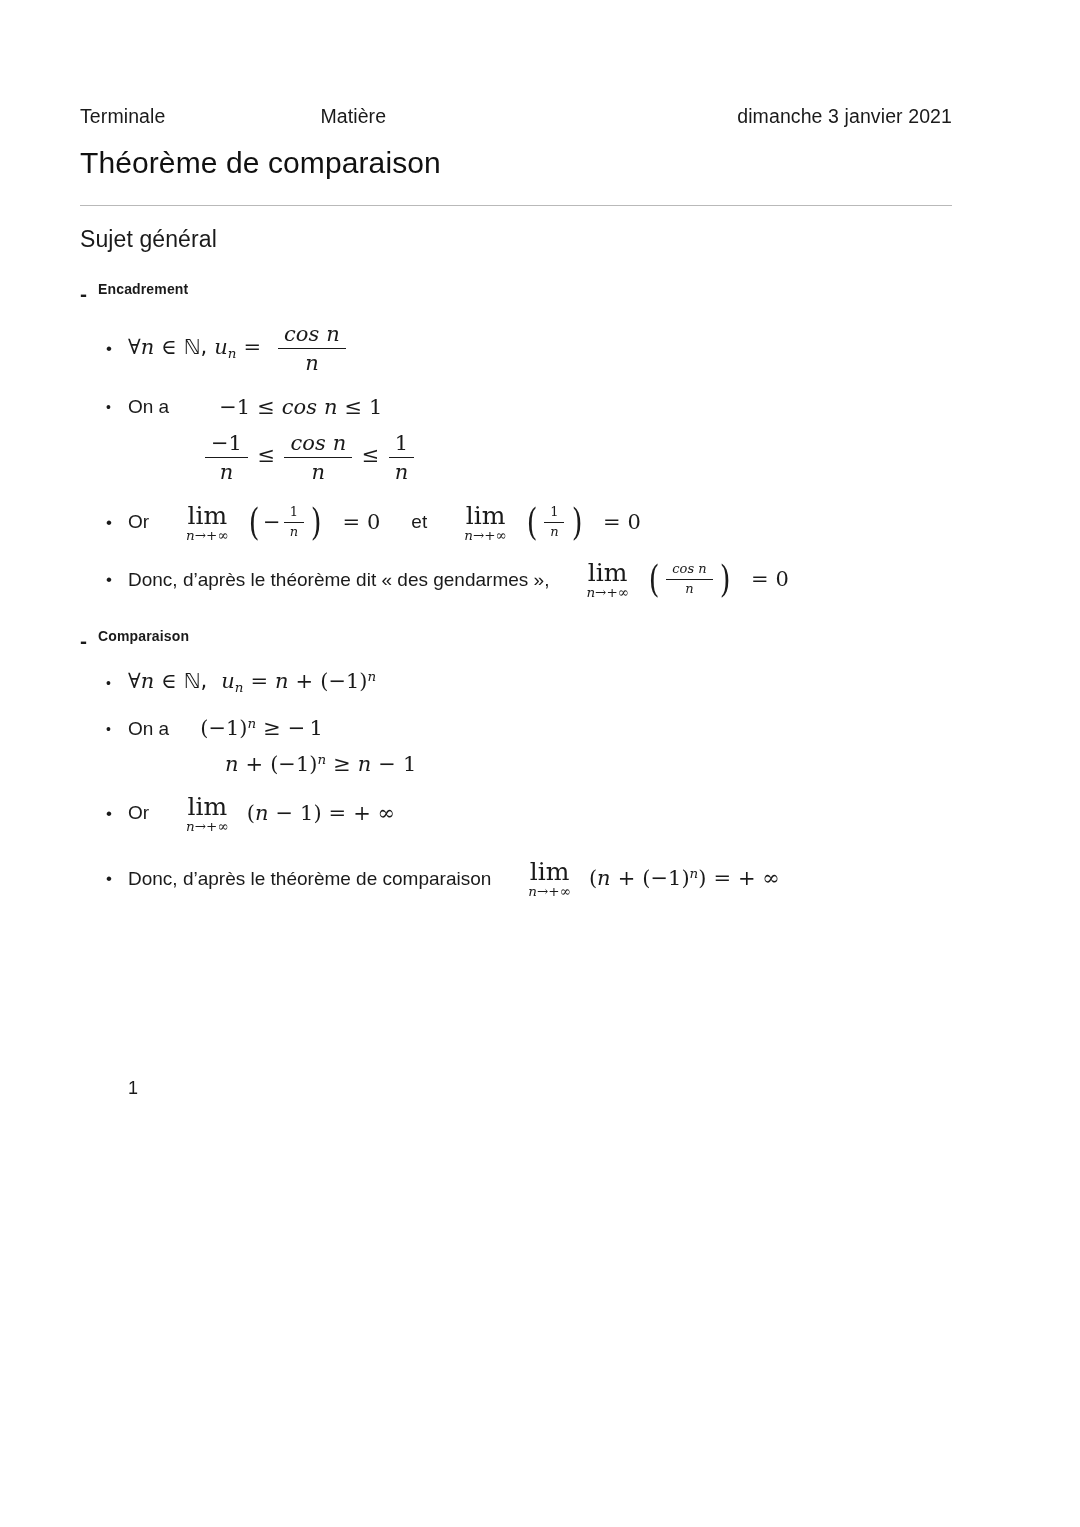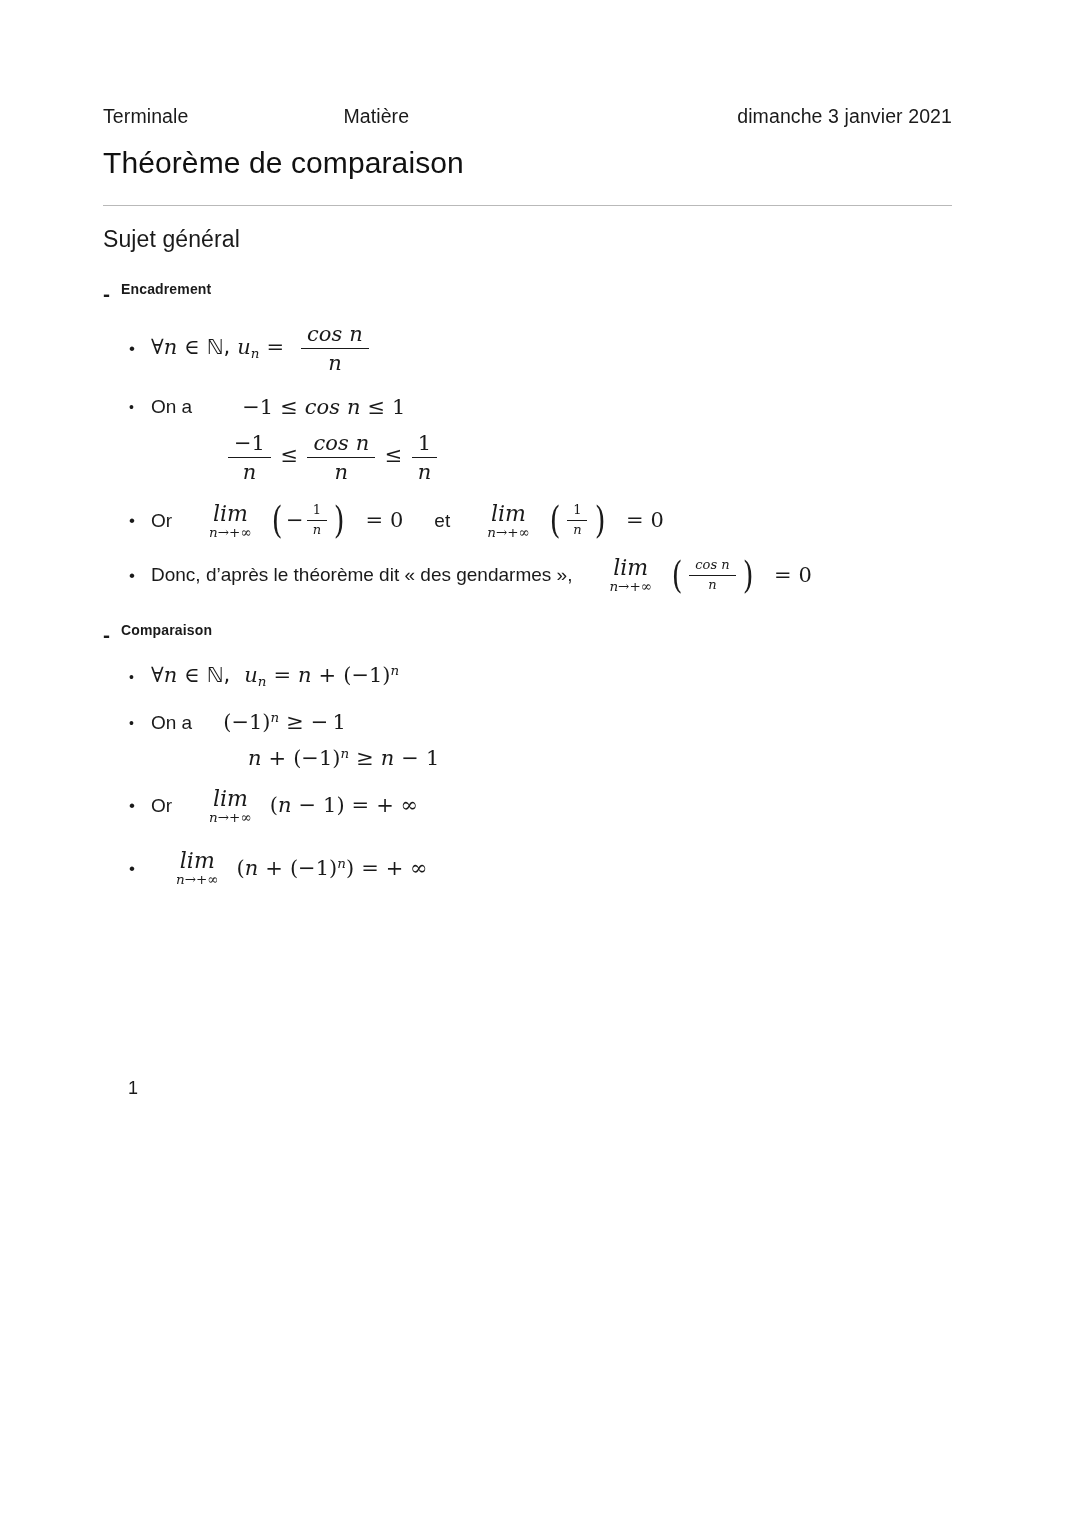--- a/index.html
+++ b/index.html
@@ -14,21 +14,21 @@
     color: #1a1a1a;
     position: relative;
     overflow: hidden;
   }
   .page {
     position: absolute;
     left: 0; top: 0;
     width: 1080px;
     height: 1179px;
     box-sizing: border-box;
-    padding: 105px 128px 0 103px;
+    padding: 105px 128px 0 80px;
   }
 
   
   .header-row {
     display: flex;
     justify-content: space-between;
     align-items: baseline;
     font-size: 19.5px;
     color: #1a1a1a;
     letter-spacing: 0.1px;
@@ -156,22 +156,21 @@
   .limop {
     display: inline-flex;
     flex-direction: column;
     align-items: center;
     vertical-align: middle;
     margin: 0 6px;
     line-height: 1;
   }
   .limop .lim-top {
     font-family: "DejaVu Serif", serif;
-    font-style: italic;
-    font-size: 22px;
+    font-size: 25px;
   }
   .limop .lim-bot {
     font-family: "DejaVu Serif", serif;
     font-style: italic;
     font-size: 13.5px;
     margin-top: 1px;
   }
 
   
   .paren {
@@ -360,20 +359,21 @@
         <span class="lim-top">lim</span>
         <span class="lim-bot">n→+∞</span>
       </span>
       <span class="m"><span class="mr">(</span><span>n</span><span class="sp"></span><span class="mr">−</span><span class="sp"></span><span class="mr">1</span><span class="mr">)</span><span class="sp"></span><span class="mr">=</span><span class="sp"></span><span class="mr">+ ∞</span></span>
     </div>
   </div>
 
   <div class="bullet-row" style="margin-top:26px;">
     <div class="bullet-dot">•</div>
     <div class="bullet-body">
+      <span class="plain-text">Donc, d’après le théorème de comparaison</span>
       <span class="sp"></span>
       <span class="limop">
         <span class="lim-top">lim</span>
         <span class="lim-bot">n→+∞</span>
       </span>
       <span class="m"><span class="mr">(</span><span>n</span><span class="sp"></span><span class="mr">+</span><span class="sp"></span><span class="mr">(−1)</span><span class="sup">n</span><span class="mr">)</span><span class="sp"></span><span class="mr">=</span><span class="sp"></span><span class="mr">+ ∞</span></span>
     </div>
   </div>
 
   <div class="page-number">1</div>

